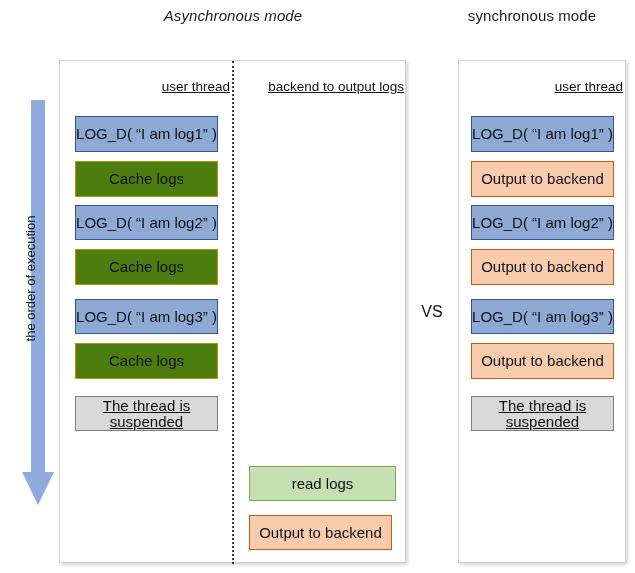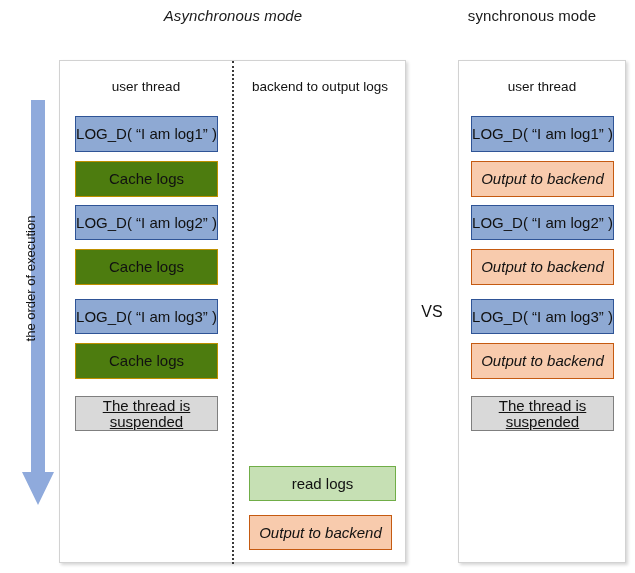--- a/index.html
+++ b/index.html
@@ -30,40 +30,40 @@
   #panel-async{left:59px;top:60px;width:347px;height:503px;}
   #panel-sync{left:458px;top:60px;width:168px;height:503px;}
 
   
   #lane-divider{
     position:absolute;left:172px;top:0px;width:0px;height:503px;
     border-left:2px dotted #3a3a3a;
   }
 
   .lane-title{
-    position:absolute;text-align:center;font-size:13.5px;line-height:18px;
-    color:#111111;top:78px;
+    position:absolute;text-align:right;font-size:13.5px;line-height:18px;
+    color:#111111;top:78px;text-decoration:underline;
   }
   #lane-title-user{left:62px;width:168px;}
   #lane-title-output{left:236px;width:168px;}
   #lane-title-sync{left:461px;width:162px;}
 
   
   .box{
     position:absolute;box-sizing:border-box;
     display:flex;align-items:center;justify-content:center;
     text-align:center;font-size:15px;line-height:16px;
     border-width:1px;border-style:solid;color:#111111;
     white-space:pre-line;
   }
   .box.blue  {background:#8EA9D3;border-color:#2F5496;}
   .box.yellow{background:#4d7c0f;border-color:#BF9000;}
   .box.grey  {background:#D9D9D9;border-color:#7F7F7F;text-decoration:underline;}
   .box.green {background:#C6E0B4;border-color:#70AD47;}
-  .box.orange{background:#F8CBAD;border-color:#C55A11;font-style:italic;}
+  .box.orange{background:#F8CBAD;border-color:#C55A11;}
 
   
   #order-arrow{position:absolute;left:8px;top:100px;width:48px;height:412px;}
   #order-arrow svg{display:block;}
   #order-label{
     position:absolute;left:-60px;top:270px;width:180px;
     text-align:center;font-size:13px;line-height:17px;color:#111111;
     transform:rotate(-90deg);transform-origin:center center;
     white-space:nowrap;
   }

